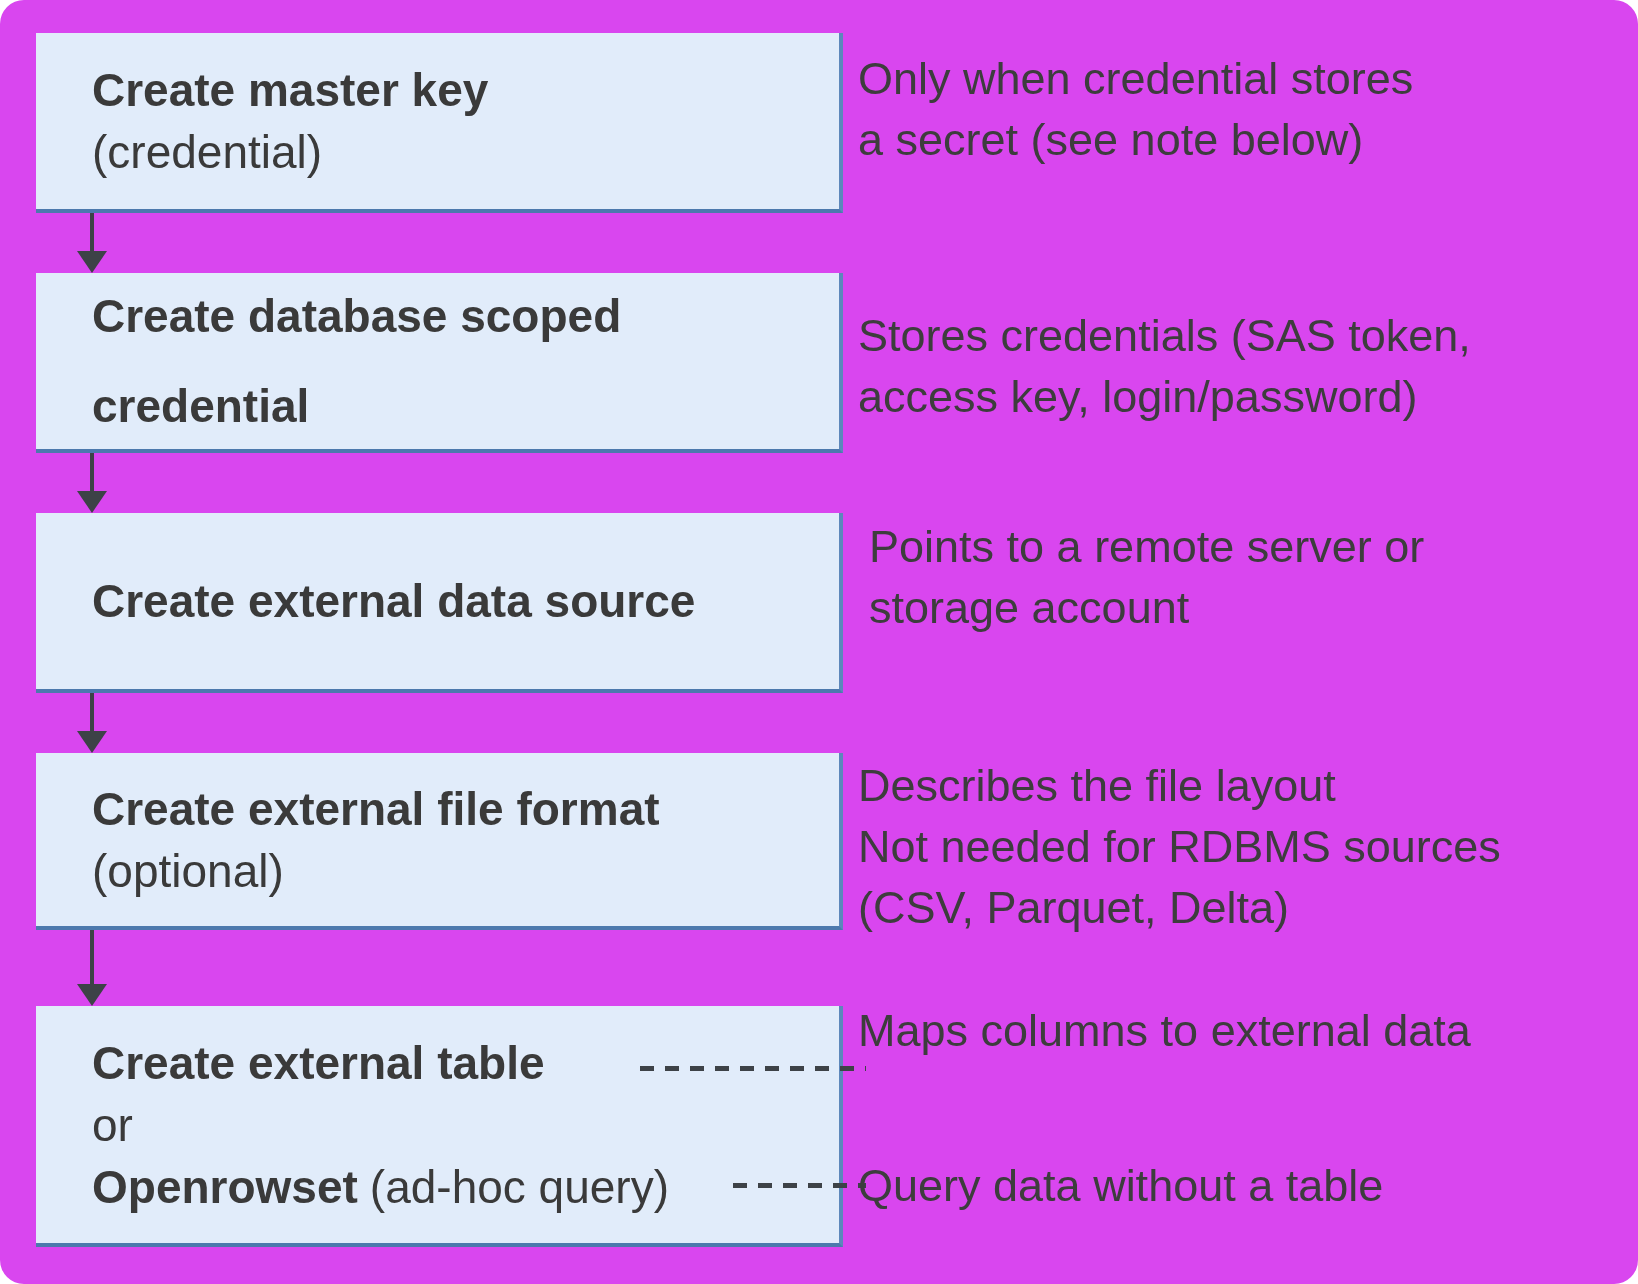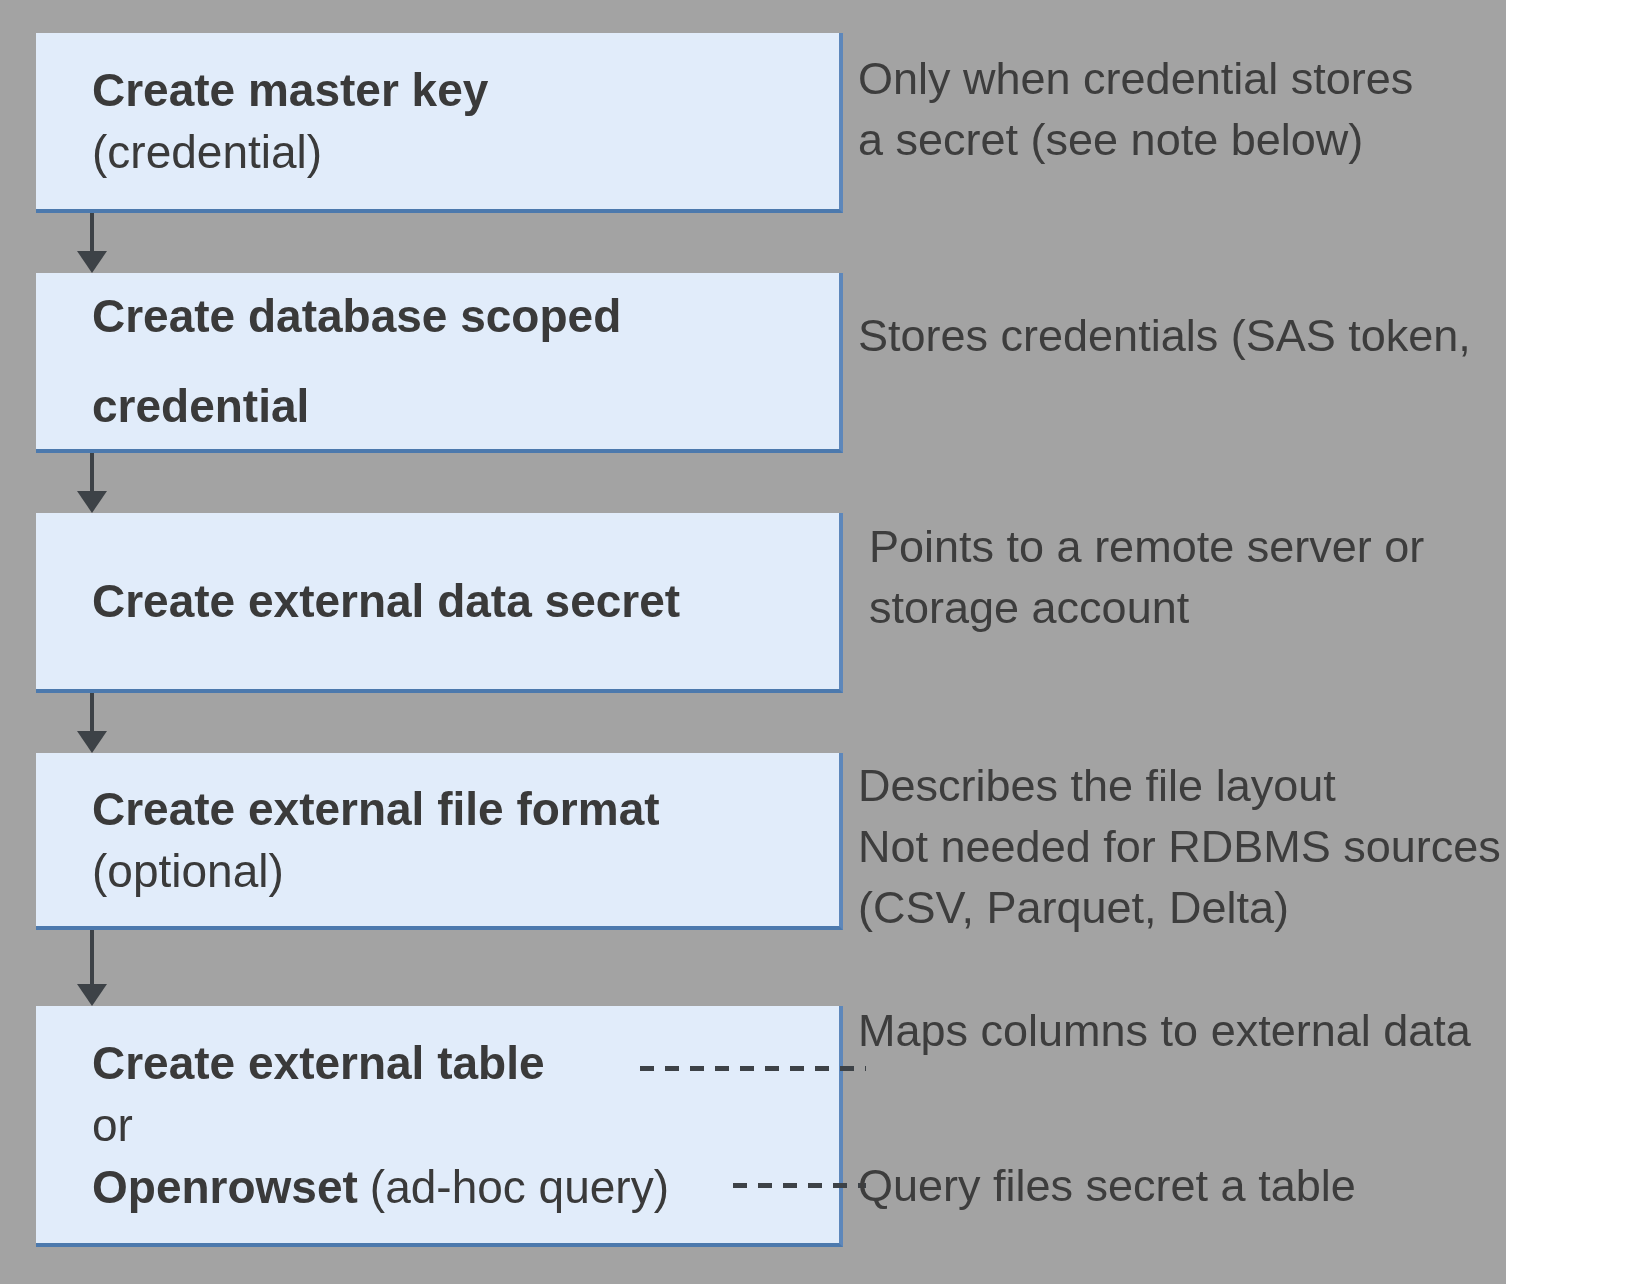--- a/index.html
+++ b/index.html
@@ -3,24 +3,25 @@
 <meta charset="utf-8">
 <style>
   html, body {
     margin: 0;
     padding: 0;
     background: #ffffff;
     font-family: "Liberation Sans", sans-serif;
   }
   #stage {
     position: relative;
-    width: 1506px;
+    width: 1638px;
     height: 1284px;
-    background: #a3a3a3;
+    background: #d946ef;
     overflow: hidden;
+    border-radius: 24px;
   }
   
   .box {
     position: absolute;
     left: 36px;
     width: 807px;
     box-sizing: border-box;
     background: #e1ecfa;
     border-right: 4px solid #5d87bb;
     border-bottom: 4px solid #4c79ad;
@@ -87,21 +88,21 @@
 
   <div class="box" style="top:273px; height:180px;gap:28px;">
     <div class="box-line bold">Create database scoped</div>
     <div class="box-line bold">credential</div>
   </div>
 
   <div class="arrow-line" style="top:453px; height:40px;"></div>
   <div class="arrow-head" style="top:491px;"></div>
 
   <div class="box" style="top:513px; height:180px;">
-    <div class="box-line bold">Create external data secret</div>
+    <div class="box-line bold">Create external data source</div>
   </div>
 
   <div class="arrow-line" style="top:693px; height:40px;"></div>
   <div class="arrow-head" style="top:731px;"></div>
 
   <div class="box" style="top:753px; height:177px;">
     <div class="box-line bold">Create external file format</div>
     <div class="box-line">(optional)</div>
   </div>
 
@@ -119,34 +120,35 @@
   <div class="dash" style="top:1066px; left:640px; width:226px;"></div>
   <div class="dash" style="top:1183px; left:733px; width:133px;"></div>
 
   <div class="note" style="top:48px;">
     <div>Only when credential stores</div>
     <div>a secret (see note below)</div>
   </div>
 
   <div class="note" style="top:305px;">
     <div>Stores credentials (SAS token,</div>
+    <div>access key, login/password)</div>
   </div>
 
   <div class="note" style="top:516px;margin-left:11px;">
     <div>Points to a remote server or</div>
     <div>storage account</div>
   </div>
 
   <div class="note" style="top:755px;">
     <div>Describes the file layout</div>
     <div>Not needed for RDBMS sources</div>
     <div>(CSV, Parquet, Delta)</div>
   </div>
 
   <div class="note" style="top:1000px;">
     <div>Maps columns to external data</div>
   </div>
 
   <div class="note" style="top:1155px;">
-    <div>Query files secret a table</div>
+    <div>Query data without a table</div>
   </div>
 
 </div>
 
 </body></html>

